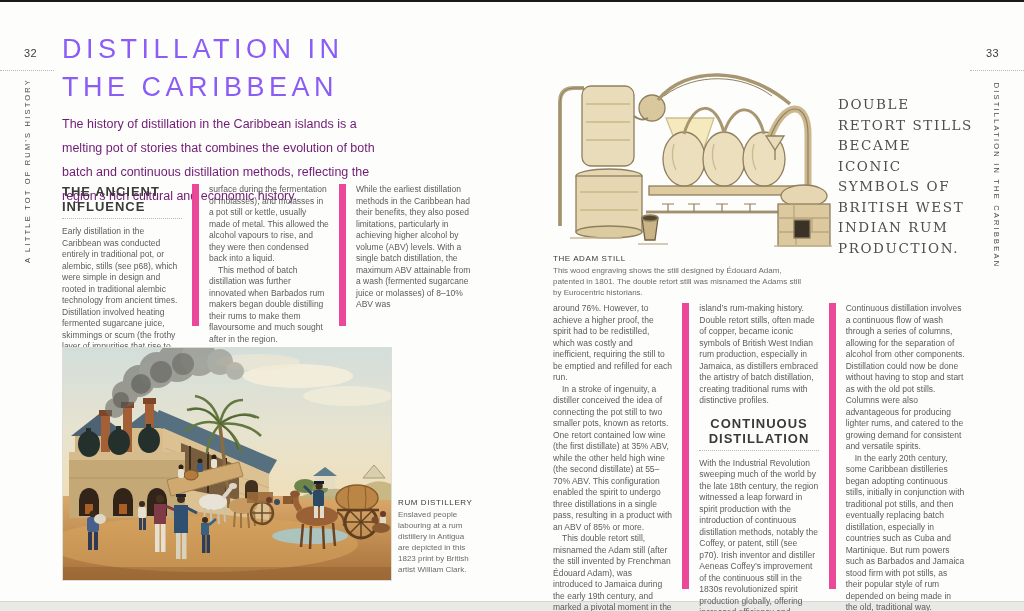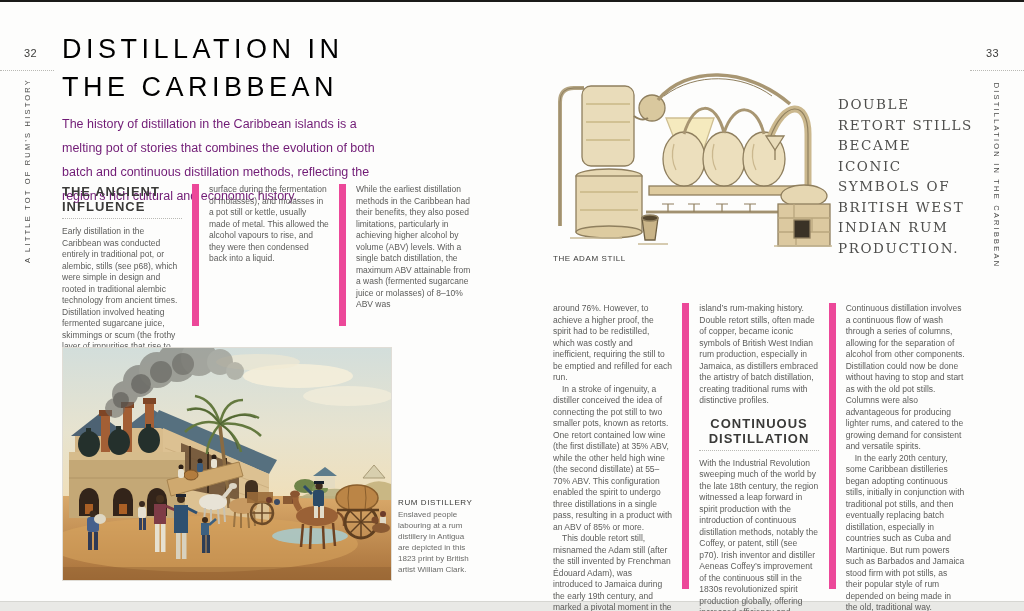--- a/index.html
+++ b/index.html
@@ -17,21 +17,21 @@
 
   .pagenum{font-size:11px;color:#3c3c3a;letter-spacing:.5px;}
   .dotted-rule{border-top:1px dotted #b9b9b4;height:0;}
   .vert-wrap{display:flex;align-items:center;justify-content:center;}
   .vert-label{font-size:7.5px;letter-spacing:2.2px;color:#4a4a48;white-space:nowrap;}
   .rot-ccw{transform:rotate(-90deg);}
   .rot-cw{transform:rotate(90deg);}
 
   .title{
     font-size:27px;line-height:38px;letter-spacing:4.5px;font-weight:300;
-    color:#000000;
+    color:#8b5cf6;
   }
   .intro{font-size:12.5px;line-height:24px;color:#701a75;}
 
   .cols{display:flex;}
   .col{flex:1;padding:0 10px;}
   .col:first-child{padding-left:0;}
   .col:last-child{padding-right:0;}
   .col + .col{border-left:7px solid #ec4899;}
 
   .sect-head{
@@ -80,20 +80,21 @@
 <div class="abs cols" style="left:62px;top:184px;width:414px;height:142px;">
   <div class="col">
     <div class="sect-head">THE ANCIENT INFLUENCE</div>
     <div class="body-txt">
       <p>Early distillation in the Caribbean was conducted entirely in traditional pot, or alembic, stills (see p68), which were simple in design and rooted in traditional alembic technology from ancient times. Distillation involved heating fermented sugarcane juice, skimmings or scum (the frothy layer of impurities that rise to the</p>
     </div>
   </div>
   <div class="col">
     <div class="body-txt">
       <p>surface during the fermentation of molasses), and molasses in a pot still or kettle, usually made of metal. This allowed the alcohol vapours to rise, and they were then condensed back into a liquid.</p>
+      <p class="indent">This method of batch distillation was further innovated when Barbados rum makers began double distilling their rums to make them flavoursome and much sought after in the region.</p>
     </div>
   </div>
   <div class="col">
     <div class="body-txt">
       <p>While the earliest distillation methods in the Caribbean had their benefits, they also posed limitations, particularly in achieving higher alcohol by volume (ABV) levels. With a single batch distillation, the maximum ABV attainable from a wash (fermented sugarcane juice or molasses) of 8–10% ABV was</p>
     </div>
   </div>
 </div>
 
 <div class="abs painting-frame" style="left:62px;top:347px;width:328px;height:232px;">
@@ -354,20 +355,21 @@
     <polygon points="96,162 112,162 109,184 99,184" fill="#c9b488" stroke="#6e5f42"></polygon>
     <ellipse cx="104" cy="162" rx="8" ry="3" fill="#55472f"></ellipse>
 
     <path d="M24,182 h52 M92,188 h30 M228,190 h58" stroke="#c9bb97"></path>
   </g>
 </svg>
 </div>
 
 <div class="abs" style="left:553px;top:254px;width:248px;">
   <div class="fig-cap-title">THE ADAM STILL</div>
+  <div class="fig-cap-text">This wood engraving shows the still designed by Édouard Adam, patented in 1801. The double retort still was misnamed the Adams still by Eurocentric historians.</div>
 </div>
 
 <div class="abs pullquote pre" style="left:838px;top:94px;width:140px;">DOUBLE
 RETORT STILLS
 BECAME ICONIC
 SYMBOLS OF
 BRITISH WEST
 INDIAN RUM
 PRODUCTION.</div>
 

